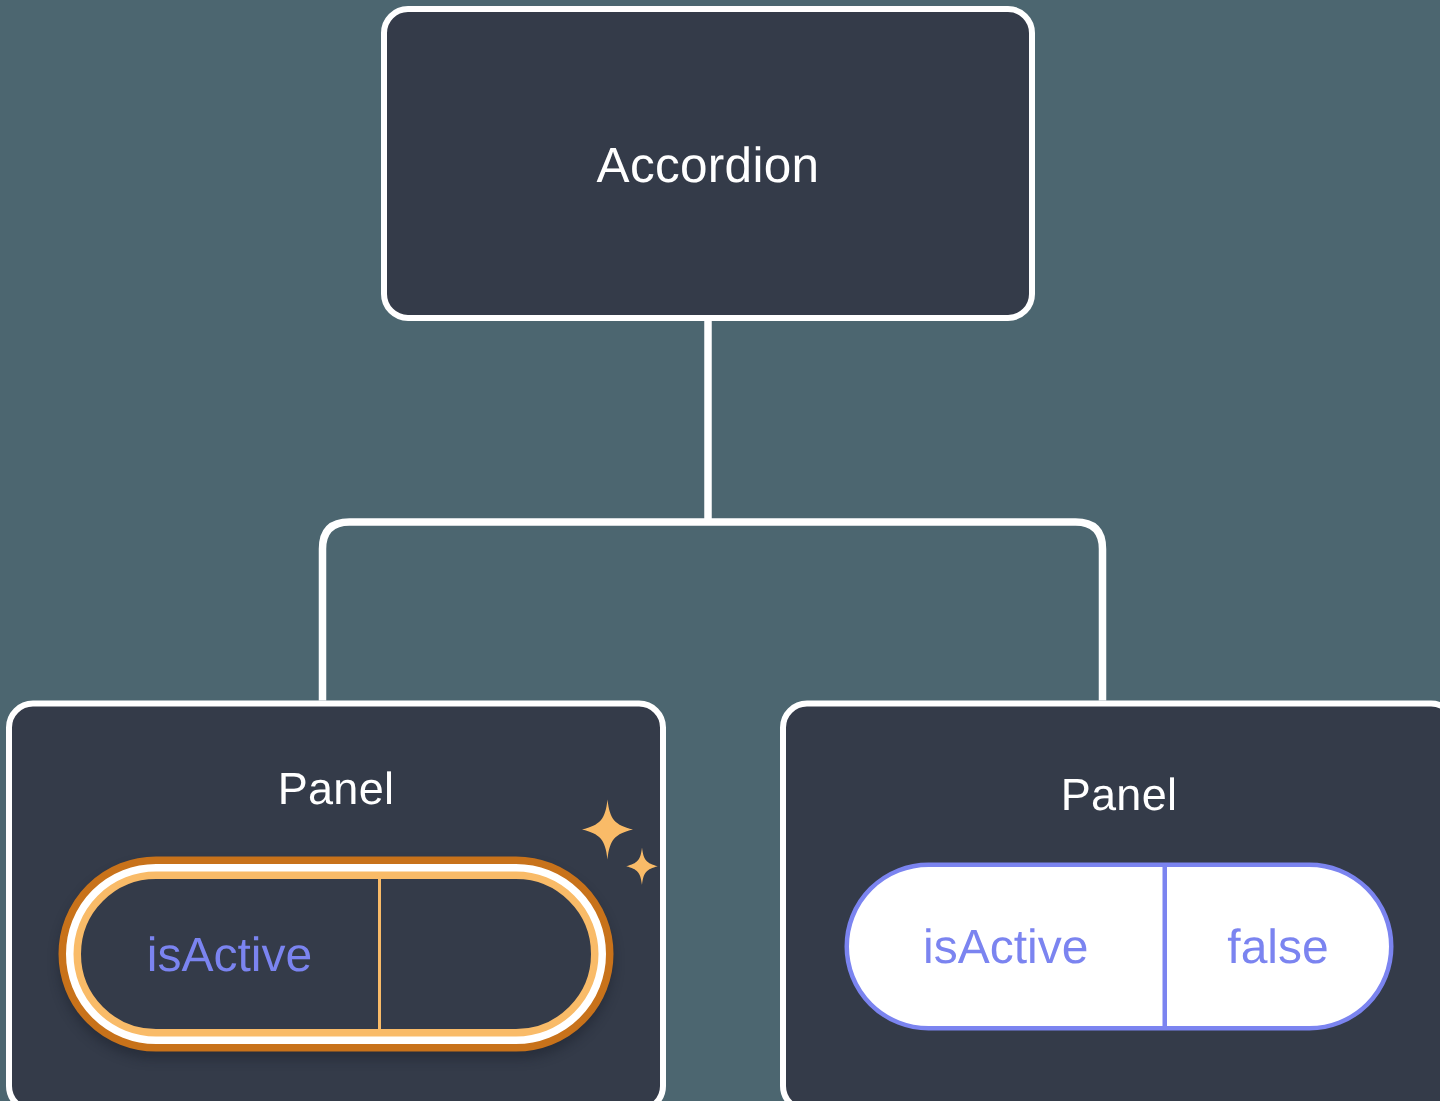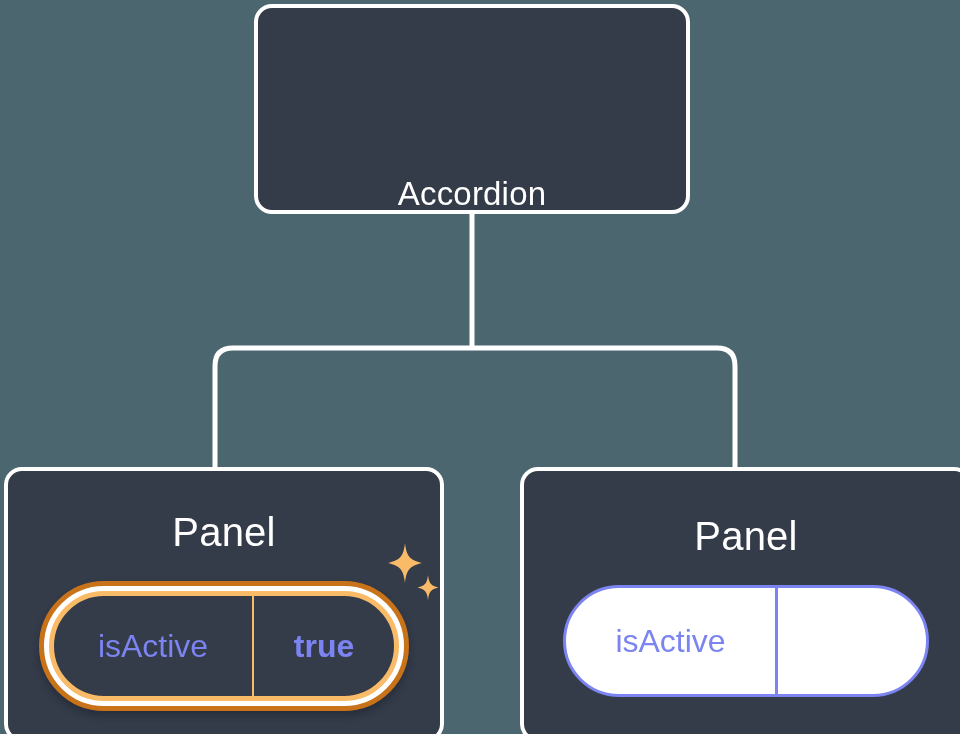--- a/index.html
+++ b/index.html
@@ -43,21 +43,21 @@
     display: flex;
     flex-direction: column;
     align-items: center;
   }
 
   #node-accordion {
     left: 254px;
     top: 4px;
     width: 436px;
     height: 210px;
-    justify-content: flex-end;
+    justify-content: center;
   }
 
   #node-panel-left {
     left: 4px;
     top: 467px;
     width: 440px;
     height: 275px;
     padding-top: 41px;
   }
 
@@ -70,21 +70,21 @@
   }
 
   .node-title {
     color: #ffffff;
     font-size: 33px;
     font-weight: 400;
     letter-spacing: 0.2px;
     line-height: 1;
   }
   .node-title.small {
-    font-size: 40px;
+    font-size: 30px;
   }
 
   
   .pill-wrap {
     position: relative;
     margin-top: 29px;
   }
 
   .pill {
     box-sizing: border-box;
@@ -193,40 +193,40 @@
 
   <div class="node" id="node-panel-left">
     <div class="node-title small">Panel</div>
 
     <div class="pill-wrap">
       <div class="pill highlight">
         <div class="pill-inner">
           <div class="pill-cell key">
             <span class="prop-key">isActive</span>
           </div>
-          <div class="pill-cell val">
-            <span class="prop-val bold">true</span>
-          </div>
         </div>
       </div>
 
       <svg class="sparkles" viewBox="0 0 62 68" aria-hidden="true">
         <path d="M 24 4 C 25.5 17.5 29 21 41 24 C 29 27 25.5 30.5 24 44 C 22.5 30.5 19 27 7 24 C 19 21 22.5 17.5 24 4 Z" fill="#f9bb68"></path>
         <path d="M 47 36 C 48 44.5 50 46.5 57.5 48.5 C 50 50.5 48 52.5 47 61 C 46 52.5 44 50.5 36.5 48.5 C 44 46.5 46 44.5 47 36 Z" fill="#f9bb68"></path>
       </svg>
     </div>
   </div>
 
   <div class="node" id="node-panel-right">
     <div class="node-title small">Panel</div>
 
     <div class="pill-wrap">
       <div class="pill plain">
         <div class="pill-inner">
           <div class="pill-cell key">
             <span class="prop-key">isActive</span>
           </div>
+          <div class="pill-cell val">
+            <span class="prop-val">false</span>
+          </div>
         </div>
       </div>
     </div>
   </div>
 
 </div>
 
 </body></html>

